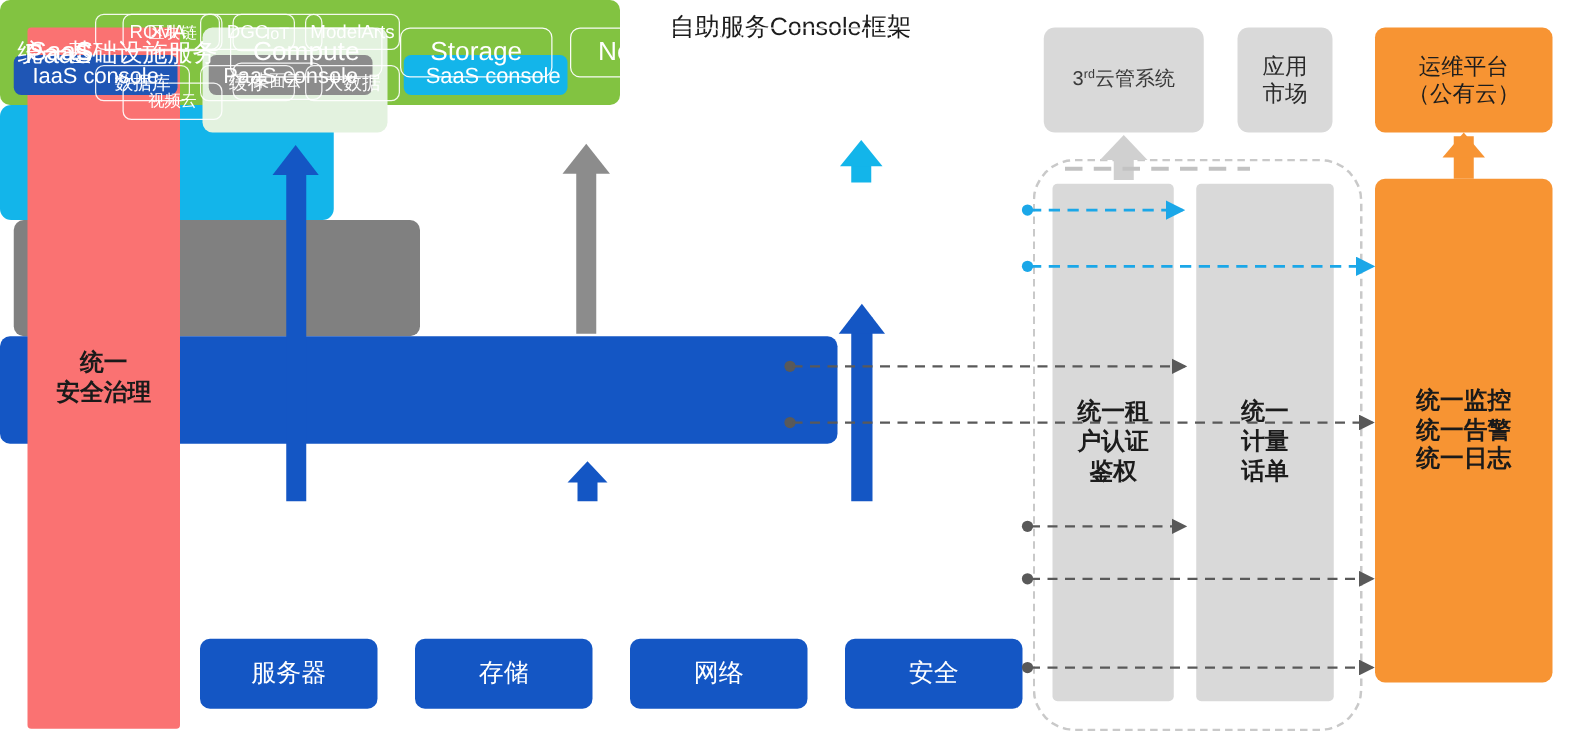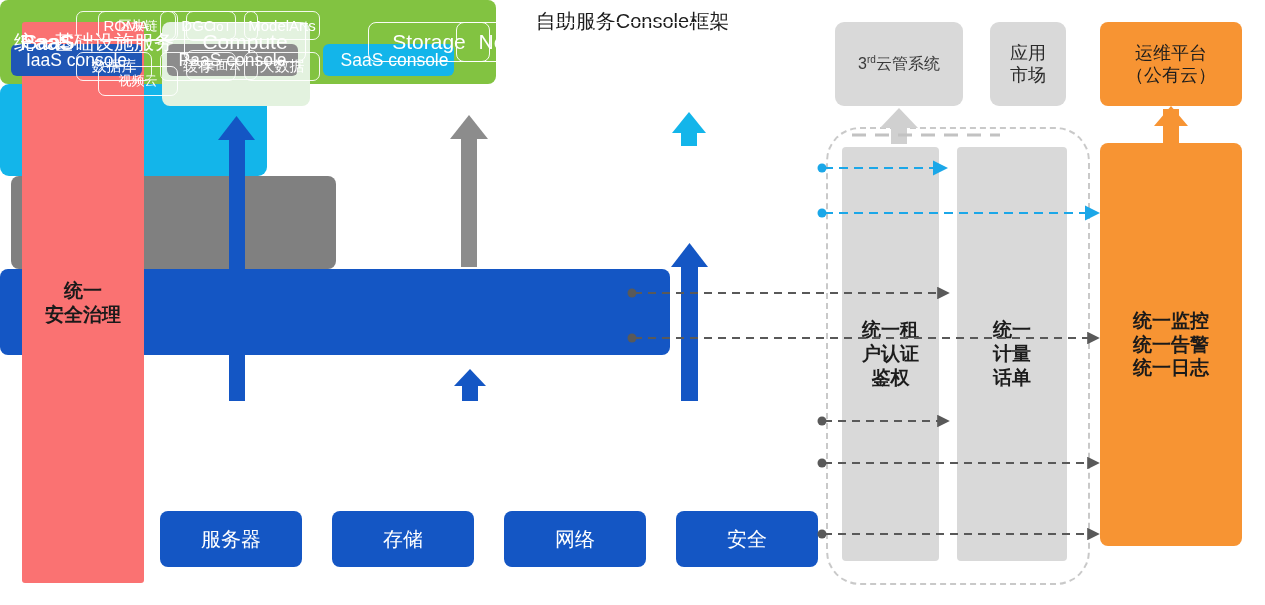--- a/index.html
+++ b/index.html
@@ -49,21 +49,21 @@
   #p-ma{left:244px;top:11px;width:76px;}
   #p-db{left:76px;top:52px;width:76px;}
   #p-cache{left:160px;top:52px;width:76px;}
   #p-bigdata{left:244px;top:52px;width:76px;}
 
   
   #infra{left:160px;top:401px;width:670px;height:86px;background:#1456c4;border-radius:8px;display:block;}
   #infra-label{position:absolute;left:14px;top:29px;color:#ffffff;font-size:20px;}
   .infra-pill{position:absolute;top:22px;height:40px;border-radius:8px;border:1.8px solid rgba(255,255,255,.95);color:#ffffff;font-size:21px;}
   #i-compute{left:184px;width:122px;}
-  #i-storage{left:320px;width:122px;margin-left:48px;}
+  #i-storage{left:320px;width:122px;}
   #i-network{left:456px;width:122px;}
   #i-cce{left:592px;width:122px;}
 
   
   .hw-box{position:absolute;top:511px;height:56px;background:#1456c4;border-radius:8px;color:#ffffff;font-size:20px;text-align:center;}
   #h-server{left:160px;width:142px;}
   #h-storage{left:332px;width:142px;}
   #h-network{left:504px;width:142px;}
   #h-security{left:676px;width:142px;}
 

